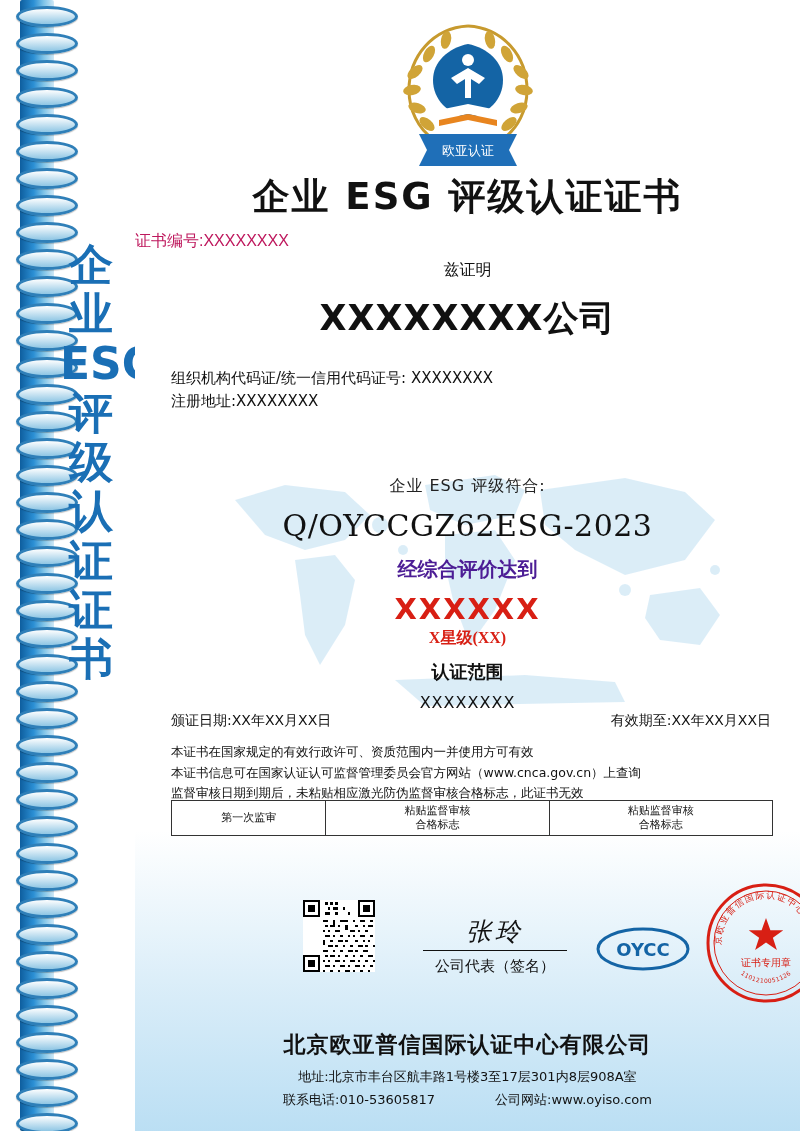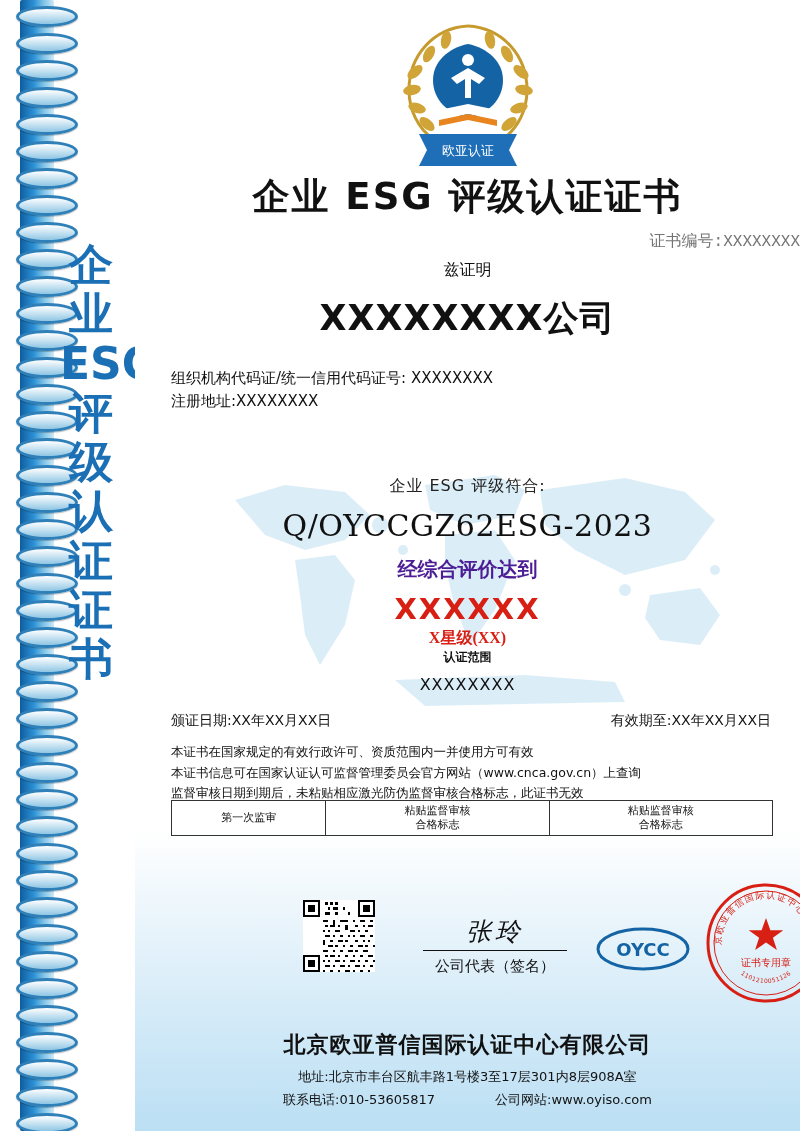--- a/index.html
+++ b/index.html
@@ -52,22 +52,22 @@
 
   
   .emblem{position:absolute;left:258px;top:18px;width:150px;height:150px;}
 
   .title{
     position:absolute;left:0;top:172px;width:665px;text-align:center;
     font-family:"DejaVu Sans","Liberation Sans",sans-serif;
     font-size:37px;font-weight:bold;color:#111;letter-spacing:2px;
   }
   .cert-no{
-    position:absolute;left:0;top:231px;width:665px;text-align:right;
-    font-size:16px;color:#737373;font-family:Liberation Mono, monospace;
+    position:absolute;left:0;top:231px;width:665px;text-align:left;
+    font-size:16px;color:#be185d;font-family:Liberation Sans, sans-serif;
   }
   .hereby{
     position:absolute;left:0;top:260px;width:665px;text-align:center;
     font-size:16px;color:#111;font-family:"DejaVu Sans","Liberation Sans",sans-serif;
   }
   .company{
     position:absolute;left:0;top:295px;width:665px;text-align:center;
     font-family:"DejaVu Sans","Liberation Sans",sans-serif;
     font-size:35px;font-weight:bold;color:#111;letter-spacing:1px;
   }
@@ -95,21 +95,21 @@
   }
   .grade{
     margin-top:9px;font-size:29px;font-weight:bold;color:#d81f14;letter-spacing:2px;
     font-family:"DejaVu Sans","Liberation Sans",sans-serif;
   }
   .grade-sub{
     margin-top:2px;font-size:16px;font-weight:bold;color:#d81f14;
     font-family:Liberation Serif, serif;
   }
   .scope-lbl{
-    font-size:12px;font-weight:bold;color:#111;
+    margin-top:11px;font-size:18px;font-weight:bold;color:#111;
     font-family:Liberation Serif, serif;
   }
   .scope-val{
     margin-top:9px;font-size:16px;color:#111;letter-spacing:1px;
     font-family:"DejaVu Sans","Liberation Sans",sans-serif;
   }
 
   .dates{
     position:absolute;left:36px;top:712px;width:600px;
     display:flex;justify-content:space-between;

